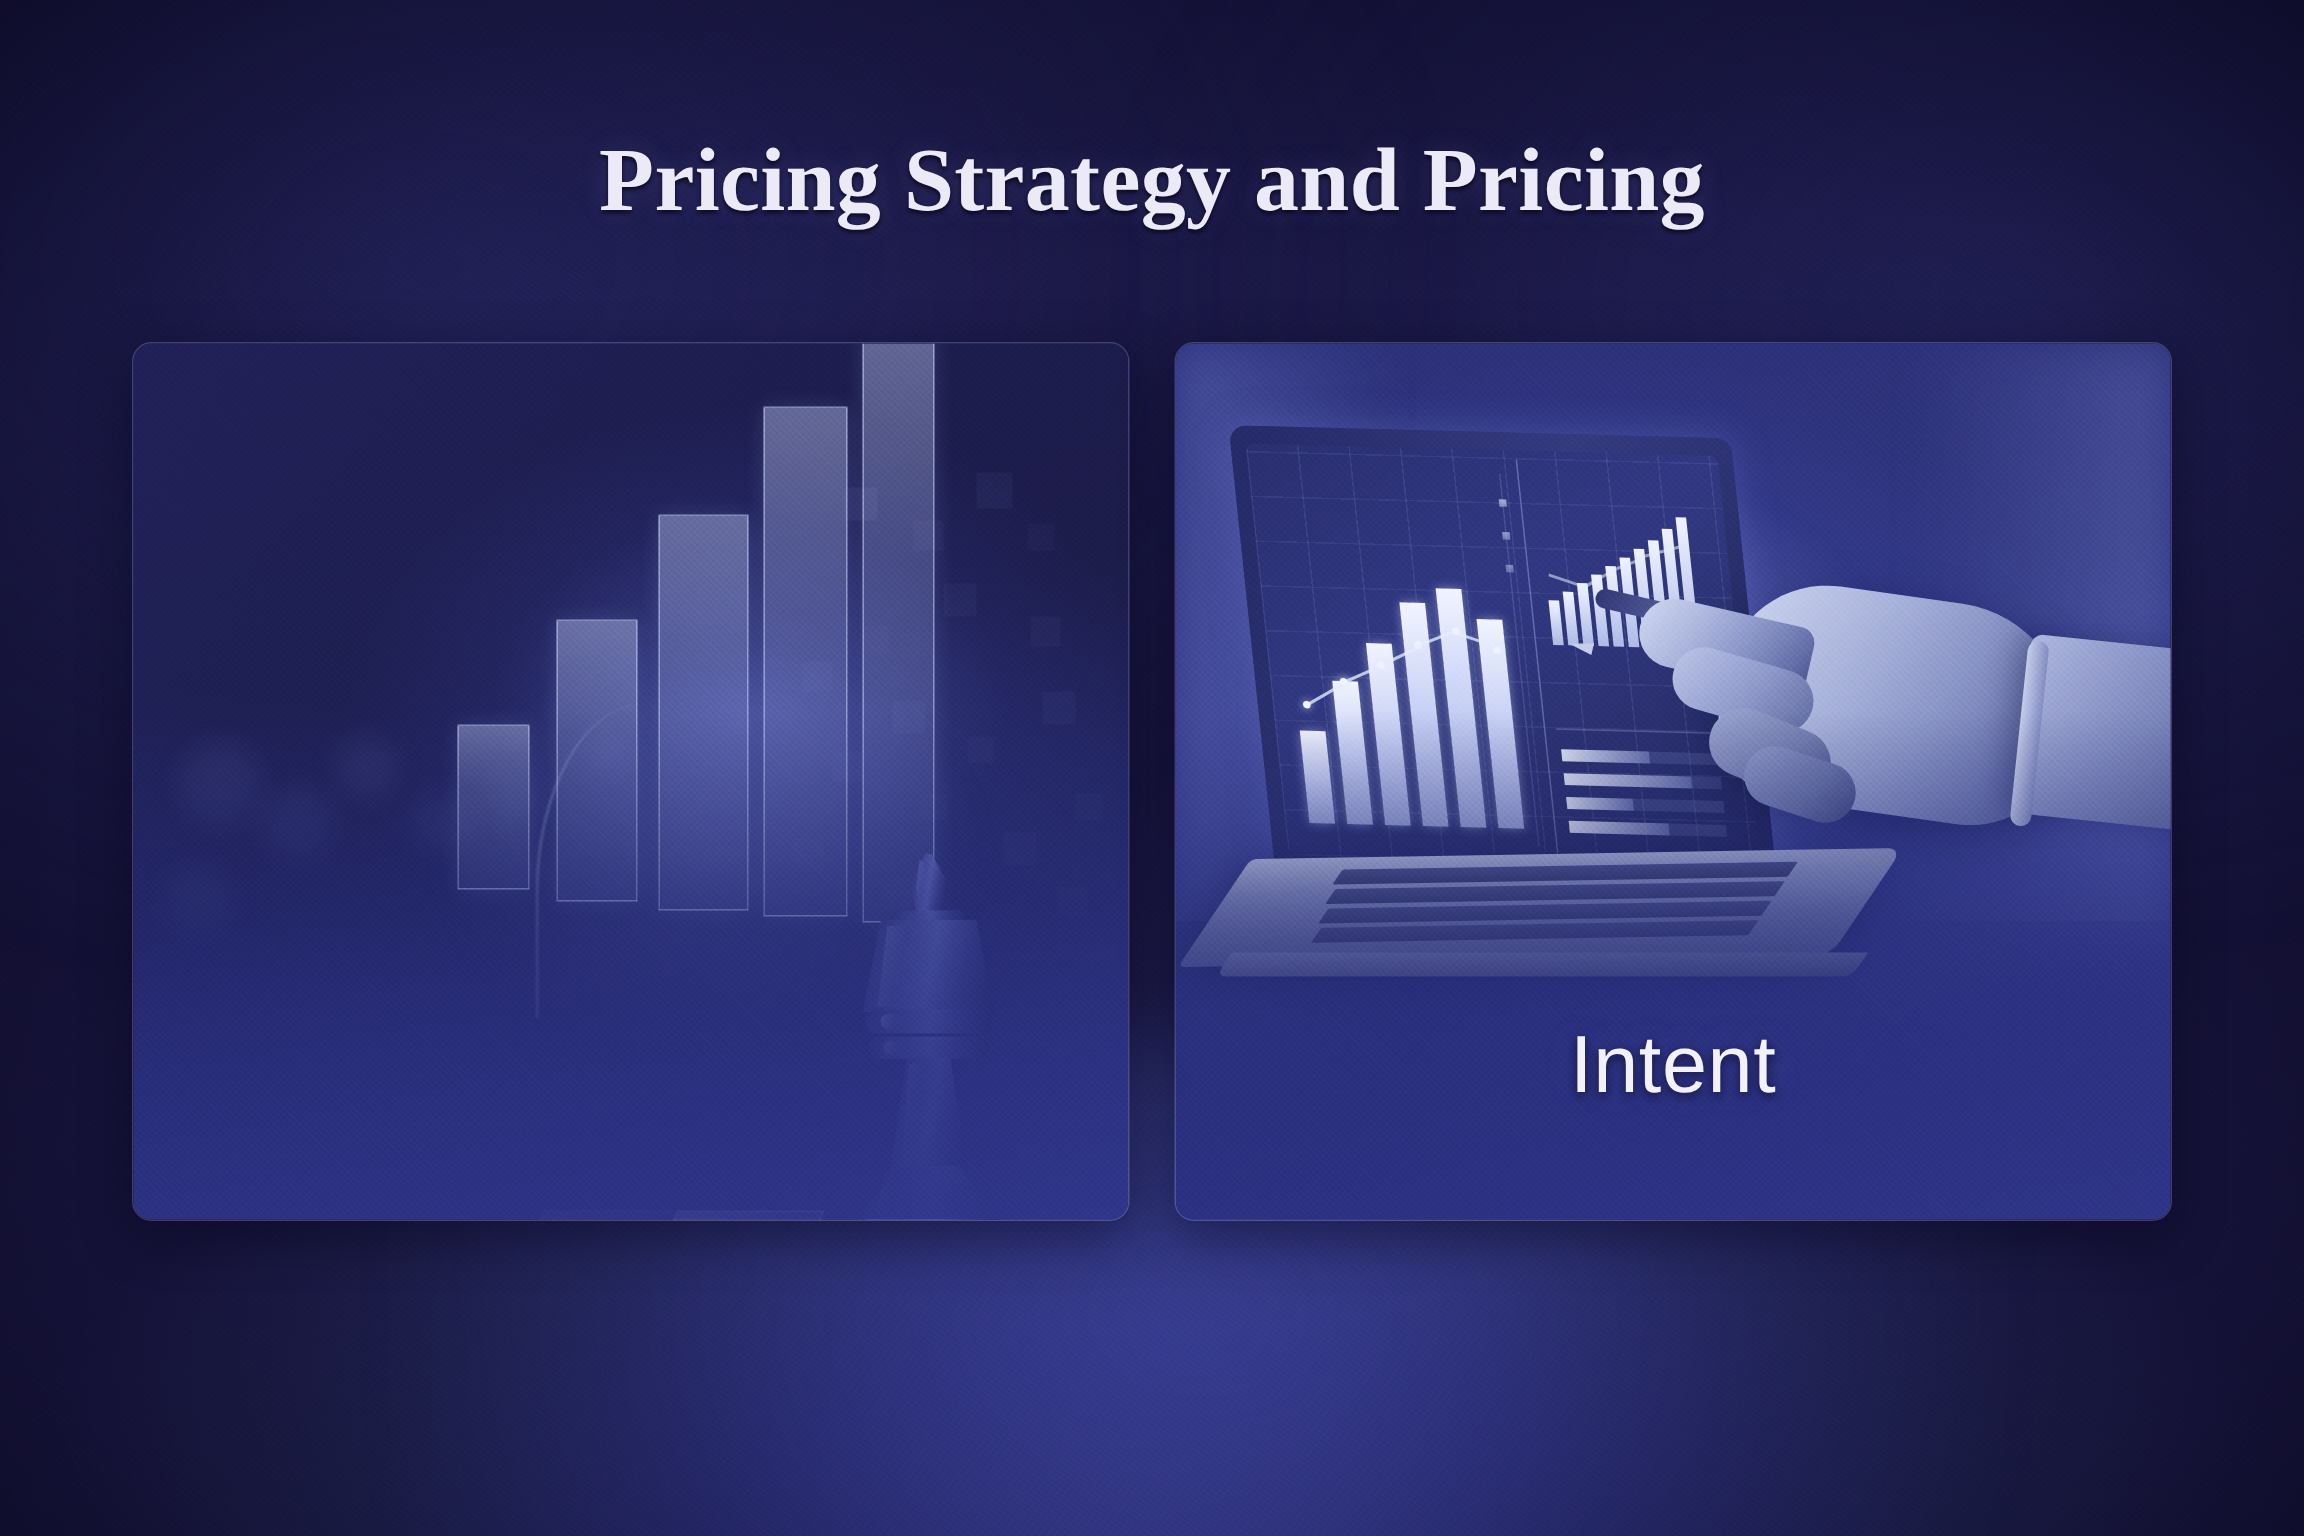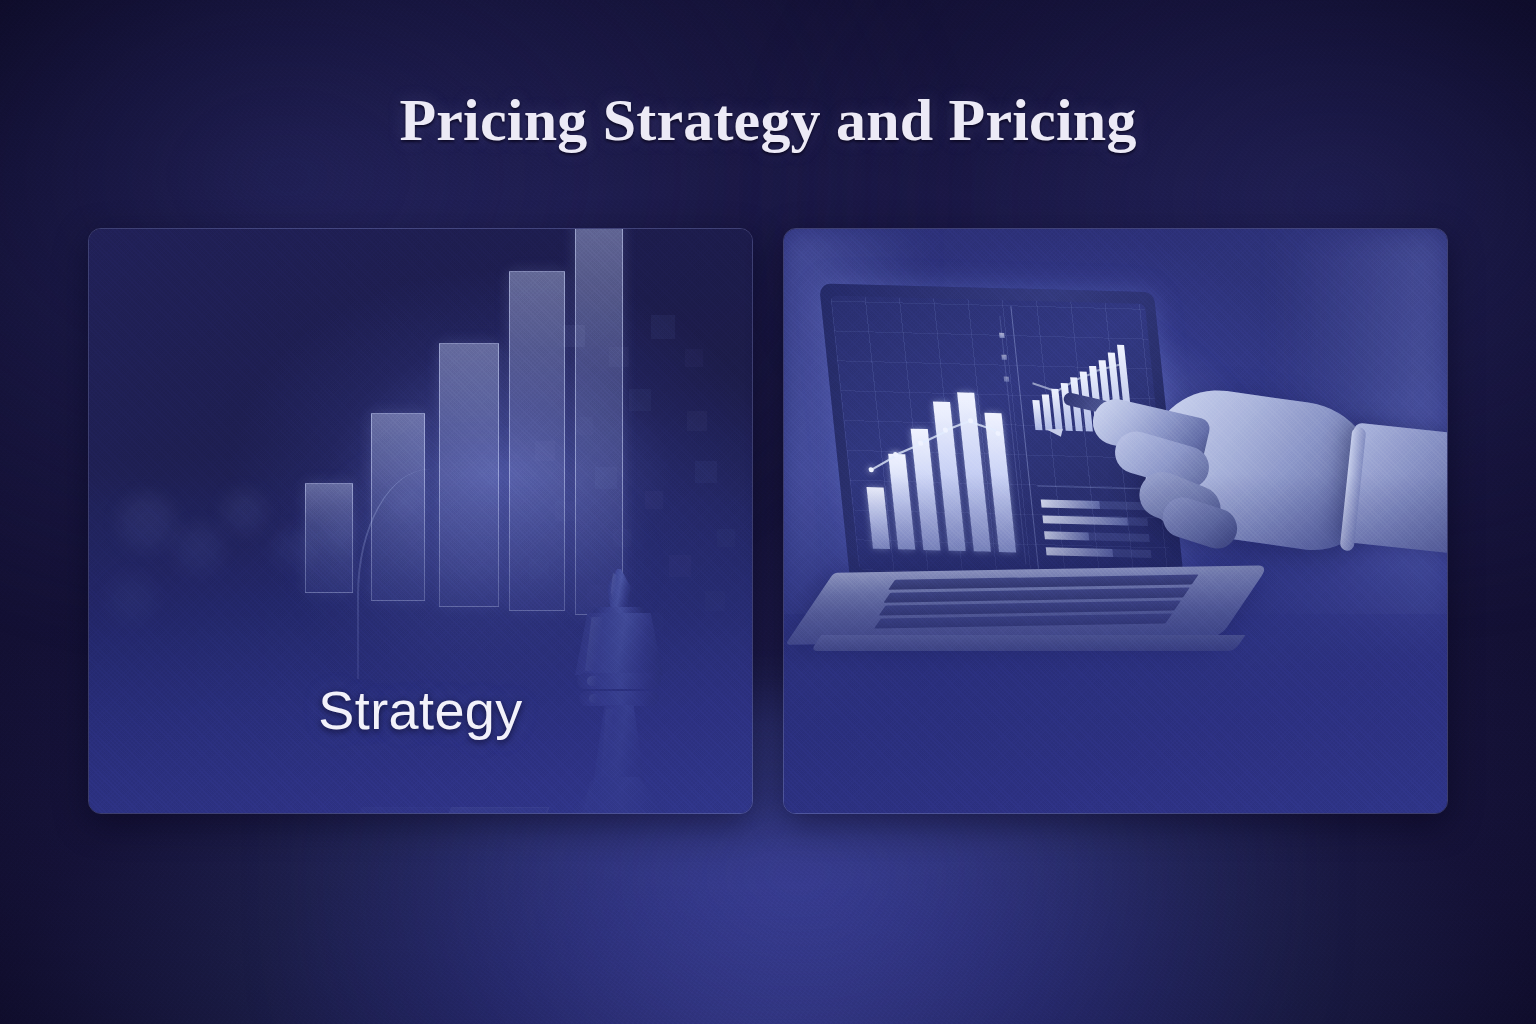--- a/index.html
+++ b/index.html
@@ -286,21 +286,20 @@
         <div class="q" style="left:12px;  top:240px; width:116px; height:22px; border-radius:50%/60%;"></div>
 
         <div class="q-hi" style="left:26px; top:242px; width:40px; height:8px; border-radius:50%; opacity:.45;"></div>
       </div>
 
       <div class="panel-tint"></div>
       <div class="panel-shade"></div>
       <div class="panel-grain"></div>
     </div>
 
-    <div class="panel-caption">Strategy</div>
   </div>
 
   <div class="panel">
     <div class="panel-bg rp-bg"></div>
 
     <div class="panel-scene">
       <div class="rp-blur-left"></div>
       <div class="rp-blur-right"></div>
       <div class="rp-desk"></div>
       <div class="rp-haze"></div>
@@ -403,15 +402,16 @@
 
         <div class="cuff" style="left:248px; top:46px;  width:132px; height:120px; border-radius:8px 4px 4px 10px; transform:rotate(6deg); box-shadow:-8px 0 20px rgba(8,8,40,.35);"></div>
         <div class="cuff" style="left:246px; top:44px;  width:14px;  height:124px; border-radius:8px; transform:rotate(6deg); background:linear-gradient(90deg,#c3cbe9,#7d87ba);"></div>
       </div>
 
       <div class="panel-tint"></div>
       <div class="panel-shade"></div>
       <div class="panel-grain"></div>
     </div>
 
+    <div class="panel-caption">Intent</div>
   </div>
 
 </div>
 
 </body></html>

